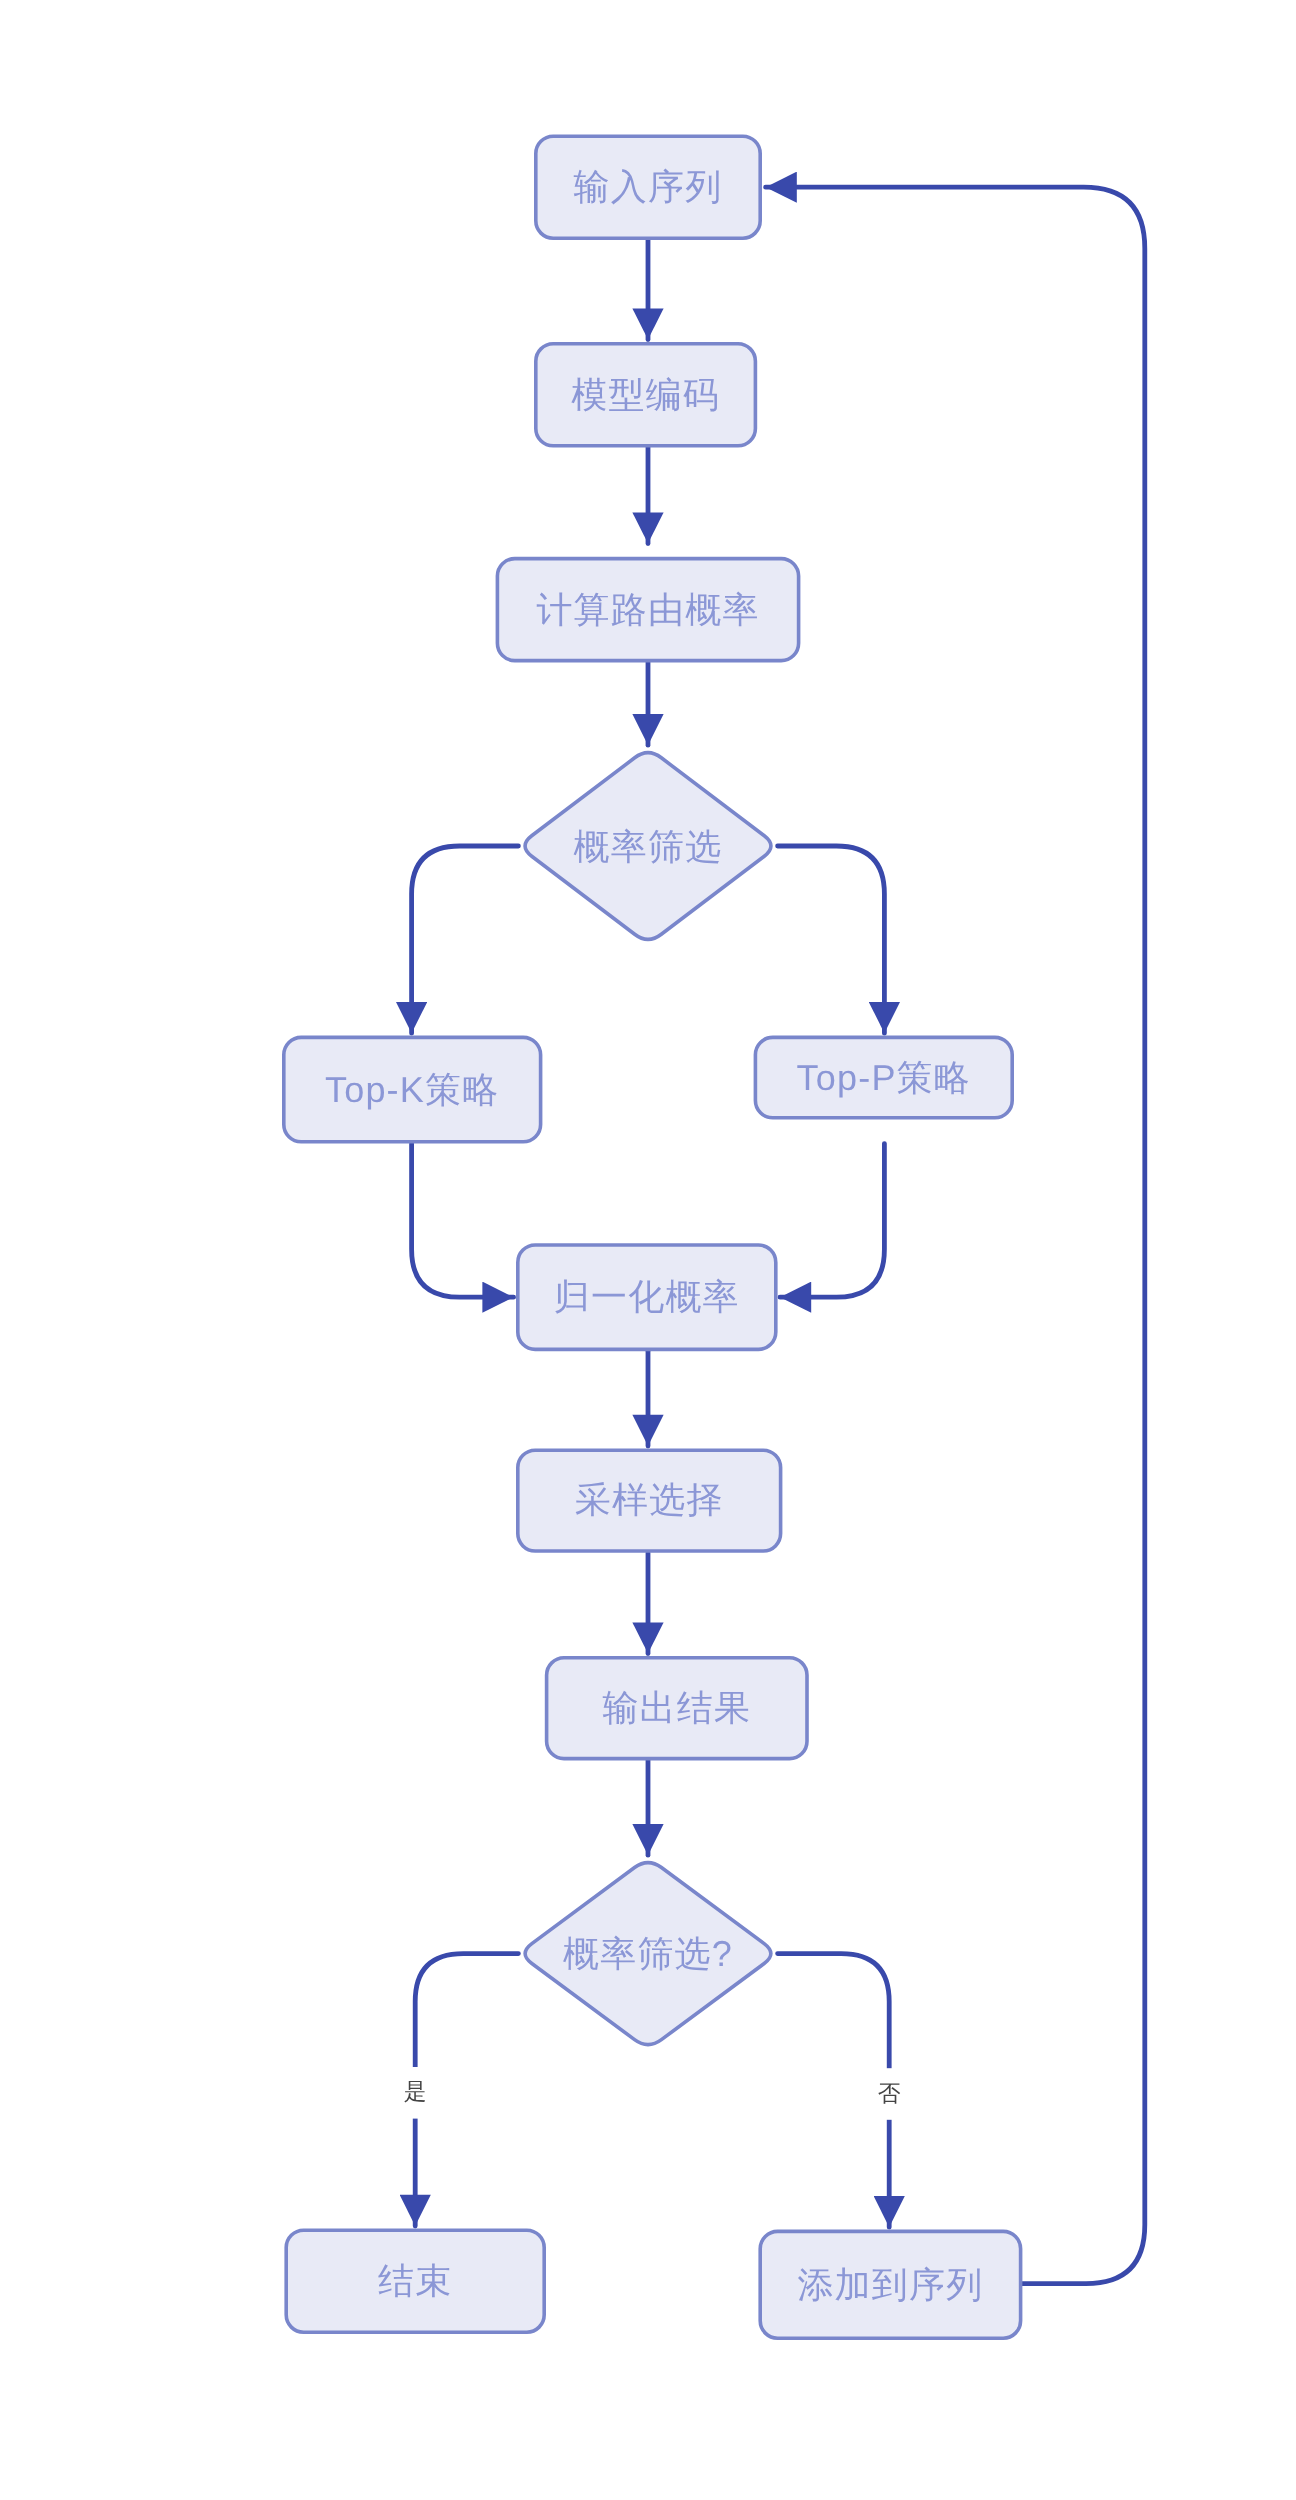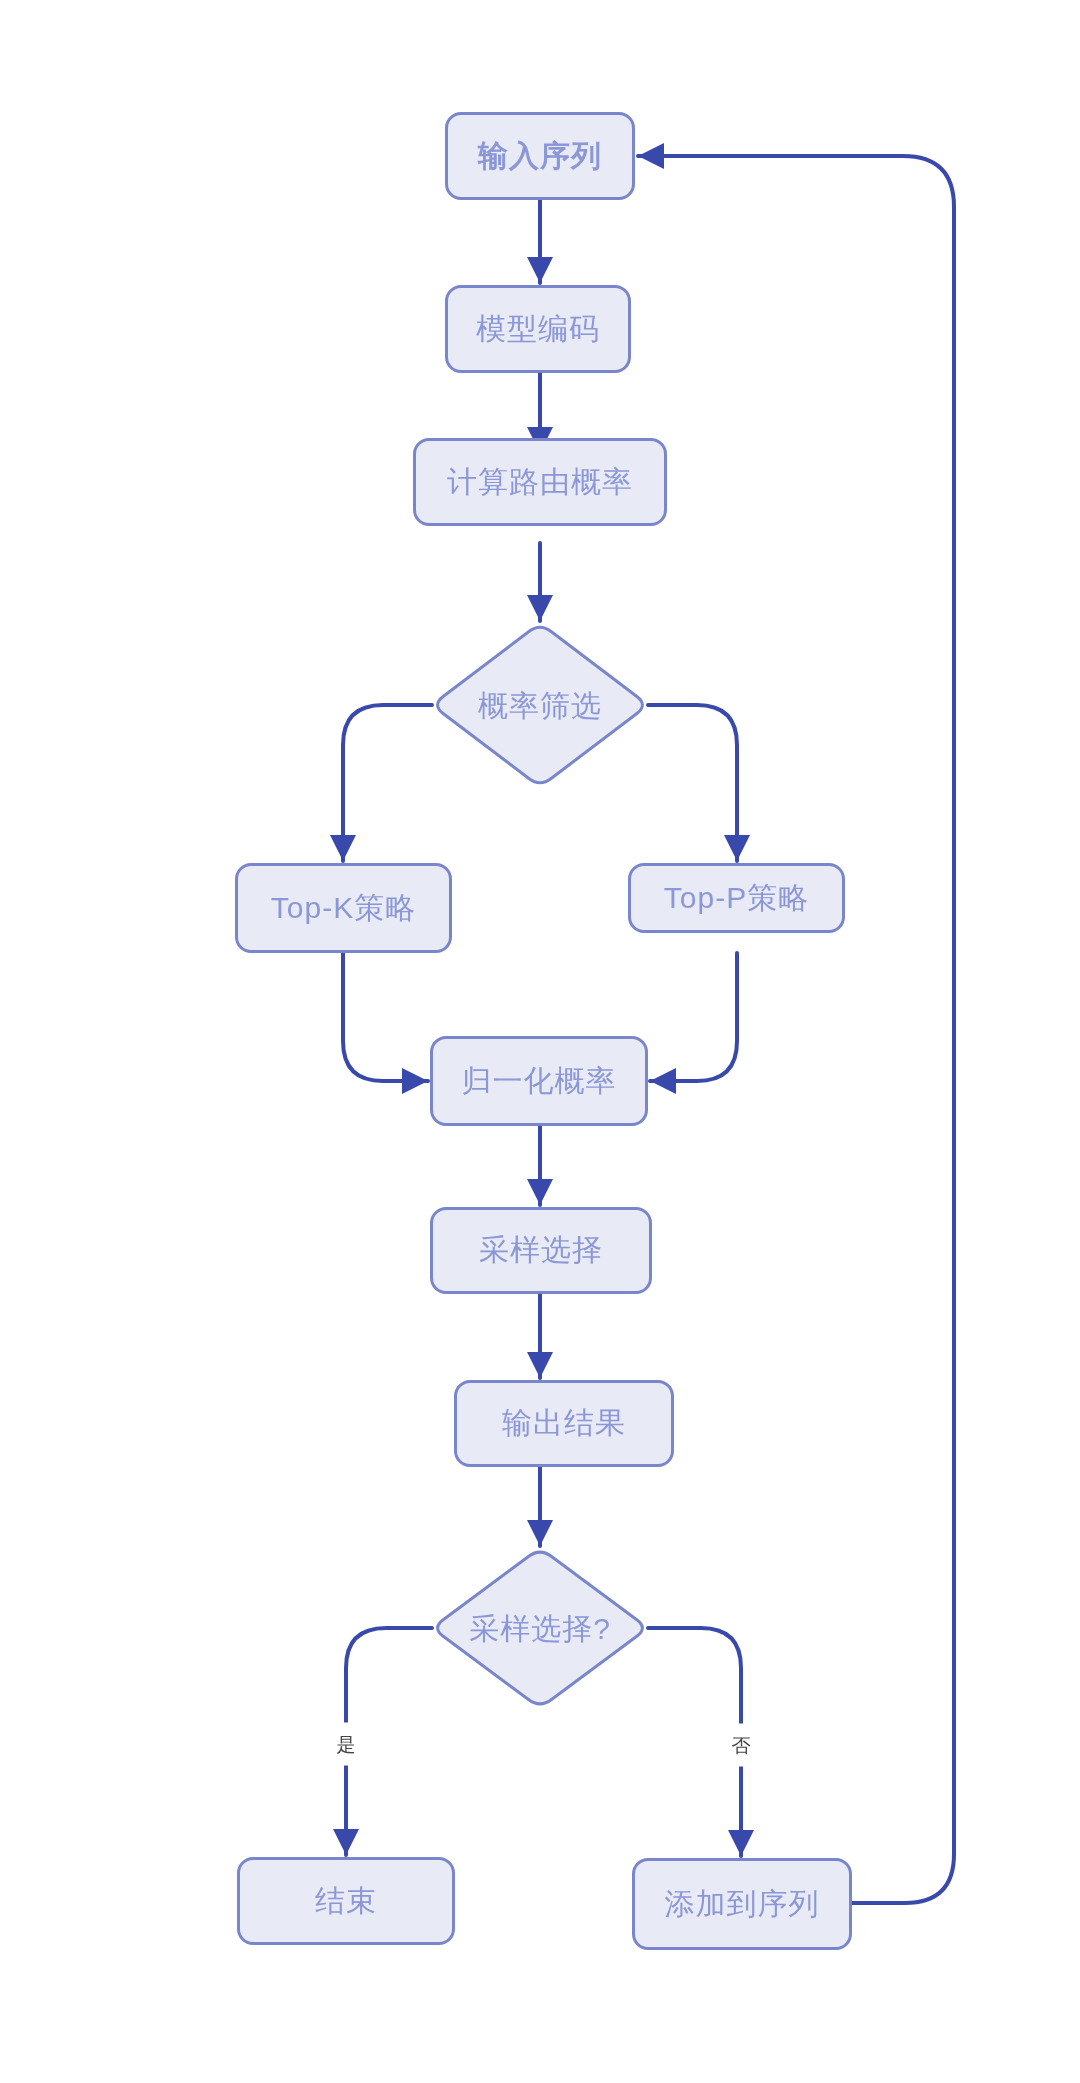--- a/index.html
+++ b/index.html
@@ -109,29 +109,29 @@
     <path class="edge" d="M648,1628 L701,1628 Q741,1628 741,1668 L741,1856" marker-end="url(#arrow)"></path>
 
     <path class="edge" d="M852,1903 L905,1903 Q954,1903 954,1854 L954,207 Q954,156 903,156 L638,156" marker-end="url(#arrow)"></path>
 
     <path class="diamond" d="M528.9,631.5 Q540,623 551.1,631.5 L636.9,696.5 Q648,705 636.9,713.5
              L551.1,778.5 Q540,787 528.9,778.5 L443.1,713.5 Q432,705 443.1,696.5 Z"></path>
     <path class="diamond" d="M528.8,1556.3 Q540,1548 551.2,1556.3 L636.8,1619.7 Q648,1628 636.8,1636.3
              L551.2,1699.7 Q540,1708 528.8,1699.7 L443.2,1636.3 Q432,1628 443.2,1619.7 Z"></path>
   </svg>
 
-  <div class="node" style="left:445px; top:112px; width:190px; height:88px;font-weight:bold;">
+  <div class="node" style="left:445px; top:112px; width:190px; height:88px;">
     <span>输入序列</span>
   </div>
 
   <div class="node" style="left:445px; top:285px; width:186px; height:88px;">
     <span>模型编码</span>
   </div>
 
-  <div class="node" style="left:413px; top:438px; width:254px; height:88px;">
+  <div class="node" style="left:413px; top:464px; width:254px; height:88px;">
     <span>计算路由概率</span>
   </div>
 
   <div class="node" style="left:235px; top:863px; width:217px; height:90px;">
     <span>Top-K策略</span>
   </div>
 
   <div class="node" style="left:628px; top:863px; width:217px; height:70px;">
     <span>Top-P策略</span>
   </div>
@@ -150,18 +150,18 @@
 
   <div class="node" style="left:237px; top:1857px; width:218px; height:88px;">
     <span>结束</span>
   </div>
 
   <div class="node" style="left:632px; top:1858px; width:220px; height:92px;">
     <span>添加到序列</span>
   </div>
 
   <div class="diamond-label" style="left:540px; top:706px;">概率筛选</div>
-  <div class="diamond-label" style="left:540px; top:1629px;">采样选择?</div>
+  <div class="diamond-label" style="left:540px; top:1629px;">概率筛选?</div>
 
   <div class="edge-label" style="left:346px; top:1744px;">是</div>
   <div class="edge-label" style="left:741px; top:1745px;">否</div>
 
 </div>
 
 </body></html>

